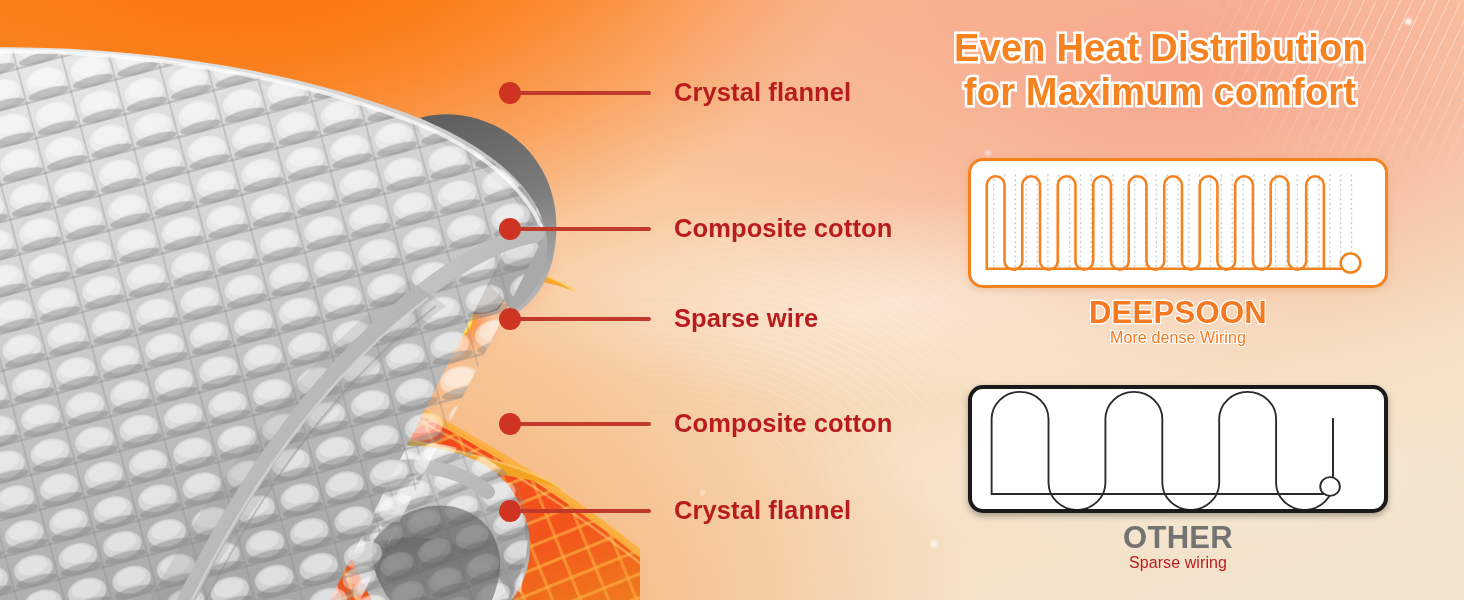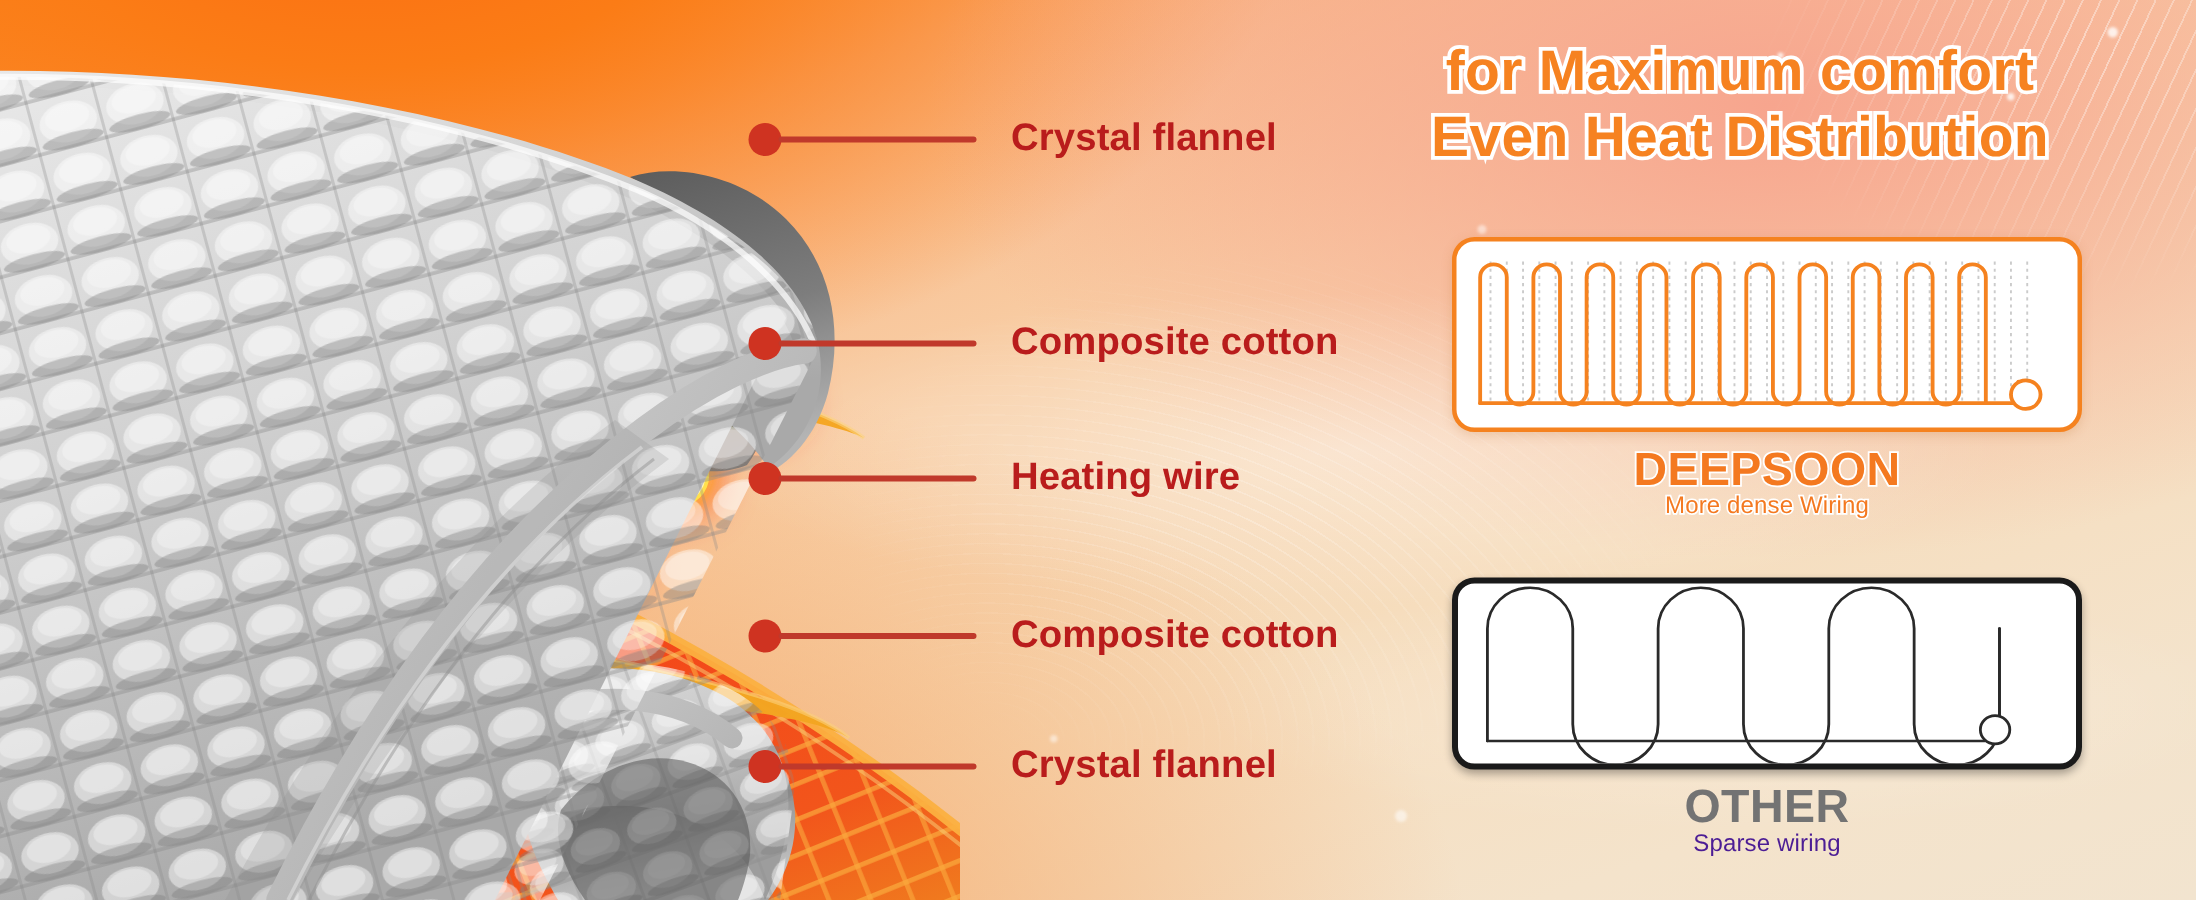--- a/index.html
+++ b/index.html
@@ -59,21 +59,21 @@
   .panel{position:relative;width:420px;border-radius:15px;background:#ffffff;box-sizing:border-box;}
   .panel.deepsoon{height:130px;border:3px solid #f5821f;box-shadow:0 2px 7px rgba(190,110,40,.22);}
   .panel.other{height:128px;border:4px solid #1a1a1a;box-shadow:0 3px 6px rgba(0,0,0,.32);}
   .panel svg{position:absolute;inset:0;width:100%;height:100%;}
 
   .brand{margin-top:8px;font-size:31px;font-weight:bold;line-height:1.08;letter-spacing:.3px;}
   .sub{font-size:16px;line-height:1.15;letter-spacing:.1px;}
   .brand.ds{color:#f47920;-webkit-text-stroke:2.4px #ffffff;paint-order:stroke fill;}
   .sub.ds{color:#f47920;-webkit-text-stroke:2.2px #ffffff;paint-order:stroke fill;}
   .brand.ot{color:#737373;}
-  .sub.ot{color:#4c1d95;}
+  .sub.ot{color:#b91c1c;}
 </style>
 </head>
 <body>
 
 <div id="stage">
 
   <div class="bg-base"></div>
   <div class="bg-sheen"></div>
   <div class="bg-rays"></div>
   <div class="bg-swirl"></div>
@@ -311,38 +311,38 @@
 
   <div class="callout" style="left:499px;top:215px;">
     <span class="dot"></span>
     <span class="lead" style="width:132px;"></span>
     <span class="ctext">Composite cotton</span>
   </div>
 
   <div class="callout" style="left:499px;top:305px;">
     <span class="dot"></span>
     <span class="lead" style="width:132px;"></span>
-    <span class="ctext">Heating wire</span>
+    <span class="ctext">Sparse wire</span>
   </div>
 
   <div class="callout" style="left:499px;top:410px;">
     <span class="dot"></span>
     <span class="lead" style="width:132px;"></span>
     <span class="ctext">Composite cotton</span>
   </div>
 
   <div class="callout" style="left:499px;top:497px;">
     <span class="dot"></span>
     <span class="lead" style="width:132px;"></span>
     <span class="ctext">Crystal flannel</span>
   </div>
 
   <div class="headline">
+    <span class="hl-line">Even Heat Distribution</span>
     <span class="hl-line">for Maximum comfort</span>
-    <span class="hl-line">Even Heat Distribution</span>
   </div>
 
   <div class="panel-wrap" style="left:968px;top:158px;">
     <div class="panel deepsoon">
       <svg viewBox="0 0 420 130" preserveAspectRatio="none" xmlns="http://www.w3.org/2000/svg">
 
         <g stroke="#c9c9c9" stroke-width="1.3" stroke-dasharray="2.2 2.8" opacity="0.95">
           <line x1="23" y1="14" x2="23" y2="112"></line>
             <line x1="34" y1="14" x2="34" y2="112"></line>
           <line x1="45" y1="14" x2="45" y2="112"></line>

